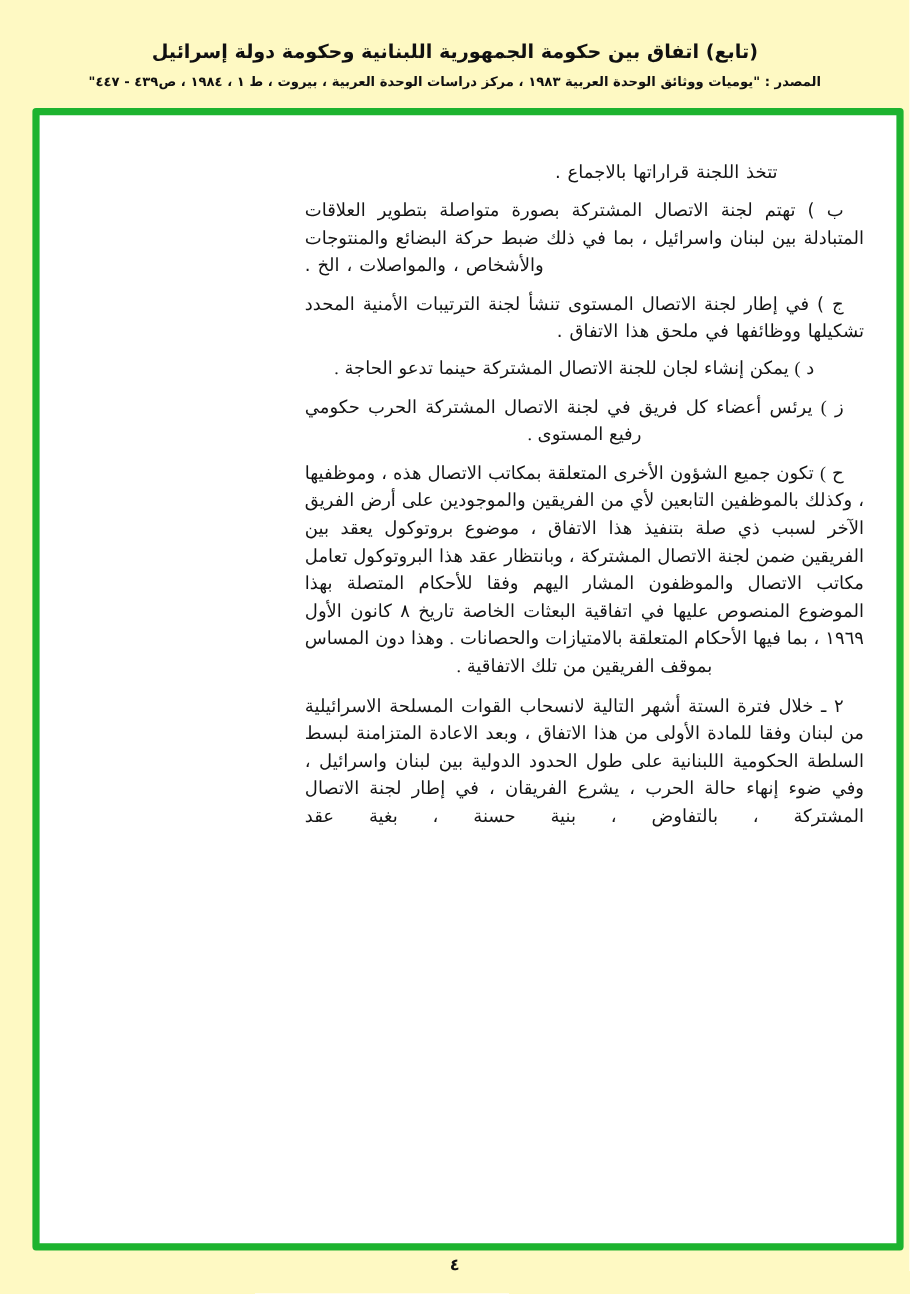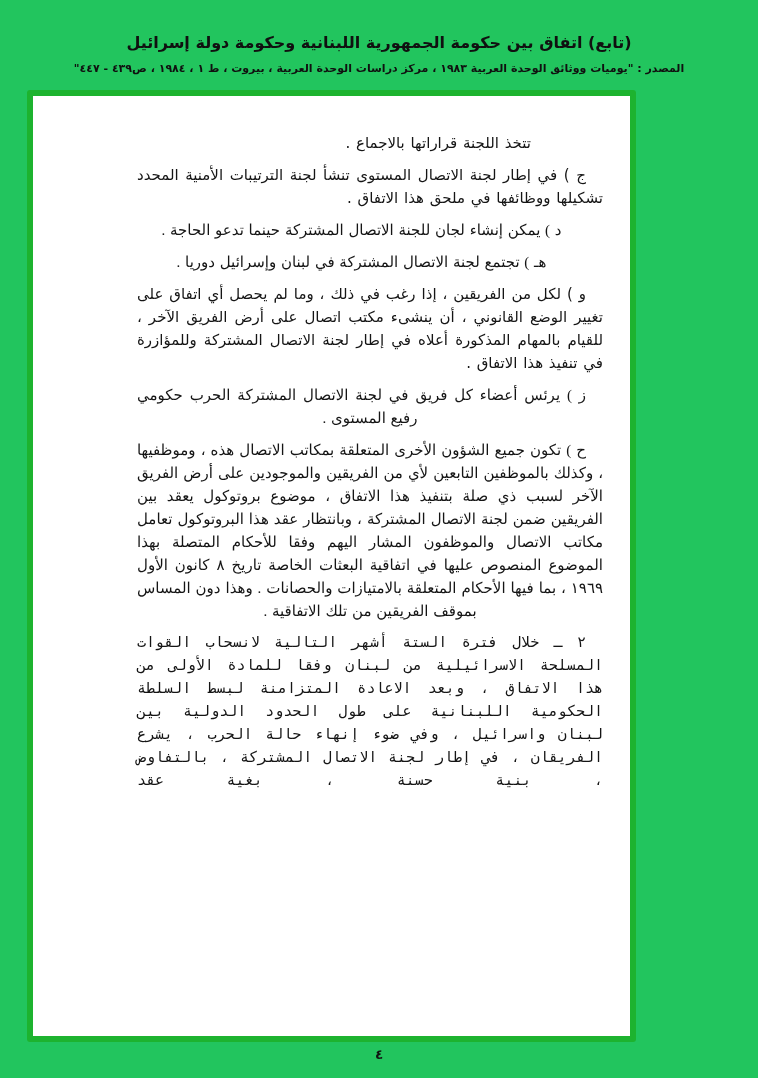--- a/index.html
+++ b/index.html
@@ -4,21 +4,21 @@
 <style>
   html, body {
     margin: 0;
     padding: 0;
     background: #ffffff;
   }
   .page {
     position: relative;
     width: 758px;
     height: 1078px;
-    background: #22c55e;
+    background: #fef9c3;
     font-family: "DejaVu Sans", sans-serif;
     color: #161616;
     overflow: hidden;
   }
   .header {
     position: absolute;
     top: 33px;
     left: 0;
     width: 100%;
     direction: rtl;
@@ -33,21 +33,21 @@
   .doc-source {
     margin-top: 10px;
     font-size: 11px;
     font-weight: bold;
     color: #101010;
   }
   .frame {
     position: absolute;
     left: 27px;
     top: 90px;
-    width: 609px;
+    width: 726px;
     height: 952px;
     box-sizing: border-box;
     border: 6px solid #1db32f;
     border-radius: 3px;
     background: #ffffff;
   }
   .doc-body {
     position: absolute;
     top: 36px;
     right: 27px;
@@ -65,21 +65,21 @@
   }
   p.p-intro {
     text-align: right;
     text-indent: 0;
     padding-left: 0;
     padding-right: 72px;
   }
   p.last-left   { text-align-last: left; }
   p.last-right  { text-align-last: right; }
   p.last-center { text-align-last: center; font-family: Liberation Serif, serif; }
-  p.last-justify{ text-align-last: justify; font-family: Liberation Mono, monospace; }
+  p.last-justify{ text-align-last: justify; }
   .page-number {
     position: absolute;
     top: 1046px;
     left: 0;
     width: 100%;
     text-align: center;
     font-size: 13.5px;
     font-weight: bold;
     color: #111111;
   }
@@ -90,24 +90,23 @@
 <div class="page">
 
   <div class="header">
     <div class="doc-title">(تابع) اتفاق بين حكومة الجمهورية اللبنانية وحكومة دولة إسرائيل</div>
     <div class="doc-source">المصدر :  "يوميات ووثائق الوحدة العربية ١٩٨٣ ، مركز دراسات الوحدة العربية ، بيروت ، ط ١ ، ١٩٨٤ ، ص٤٣٩ - ٤٤٧"</div>
   </div>
 
   <div class="frame" style="border-color: rgb(29, 179, 47);">
     <div class="doc-body">
       <p class="para p-intro">تتخذ اللجنة قراراتها بالاجماع .</p>
+      <p class="para last-left">ب ) تهتم لجنة الاتصال المشتركة بصورة متواصلة بتطوير العلاقات المتبادلة بين لبنان واسرائيل ، بما في ذلك ضبط حركة البضائع والمنتوجات والأشخاص ، والمواصلات ، الخ .</p>
       <p class="para last-right">ج ) في إطار لجنة الاتصال المستوى تنشأ لجنة الترتيبات الأمنية المحدد تشكيلها ووظائفها في ملحق هذا الاتفاق .</p>
       <p class="para last-center">د ) يمكن إنشاء لجان للجنة الاتصال المشتركة حينما تدعو الحاجة .</p>
-      <p class="para last-center">هـ ) تجتمع لجنة الاتصال المشتركة في لبنان وإسرائيل دوريا .</p>
-      <p class="para last-right">و ) لكل من الفريقين ، إذا رغب في ذلك ، وما لم يحصل أي اتفاق على تغيير الوضع القانوني ، أن ينشىء مكتب اتصال على أرض الفريق الآخر ، للقيام بالمهام المذكورة أعلاه في إطار لجنة الاتصال المشتركة وللمؤازرة في تنفيذ هذا الاتفاق .</p>
       <p class="para last-center">ز ) يرئس أعضاء كل فريق في لجنة الاتصال المشتركة الحرب حكومي رفيع المستوى .</p>
       <p class="para last-center">ح ) تكون جميع الشؤون الأخرى المتعلقة بمكاتب الاتصال هذه ، وموظفيها ، وكذلك بالموظفين التابعين لأي من الفريقين والموجودين على أرض الفريق الآخر لسبب ذي صلة بتنفيذ هذا الاتفاق ، موضوع بروتوكول يعقد بين الفريقين ضمن لجنة الاتصال المشتركة ، وبانتظار عقد هذا البروتوكول تعامل مكاتب الاتصال والموظفون المشار اليهم وفقا للأحكام المتصلة بهذا الموضوع المنصوص عليها في اتفاقية البعثات الخاصة تاريخ ٨ كانون الأول ١٩٦٩ ، بما فيها الأحكام المتعلقة بالامتيازات والحصانات . وهذا دون المساس بموقف الفريقين من تلك الاتفاقية .</p>
       <p class="para last-justify">٢ ـ خلال فترة الستة أشهر التالية لانسحاب القوات المسلحة الاسرائيلية من لبنان وفقا للمادة الأولى من هذا الاتفاق ، وبعد الاعادة المتزامنة لبسط السلطة الحكومية اللبنانية على طول الحدود الدولية بين لبنان واسرائيل ، وفي ضوء إنهاء حالة الحرب ، يشرع الفريقان ، في إطار لجنة الاتصال المشتركة ، بالتفاوض ، بنية حسنة ، بغية عقد</p>
     </div>
   </div>
 
   <div class="page-number">٤</div>
 
 </div>
 

